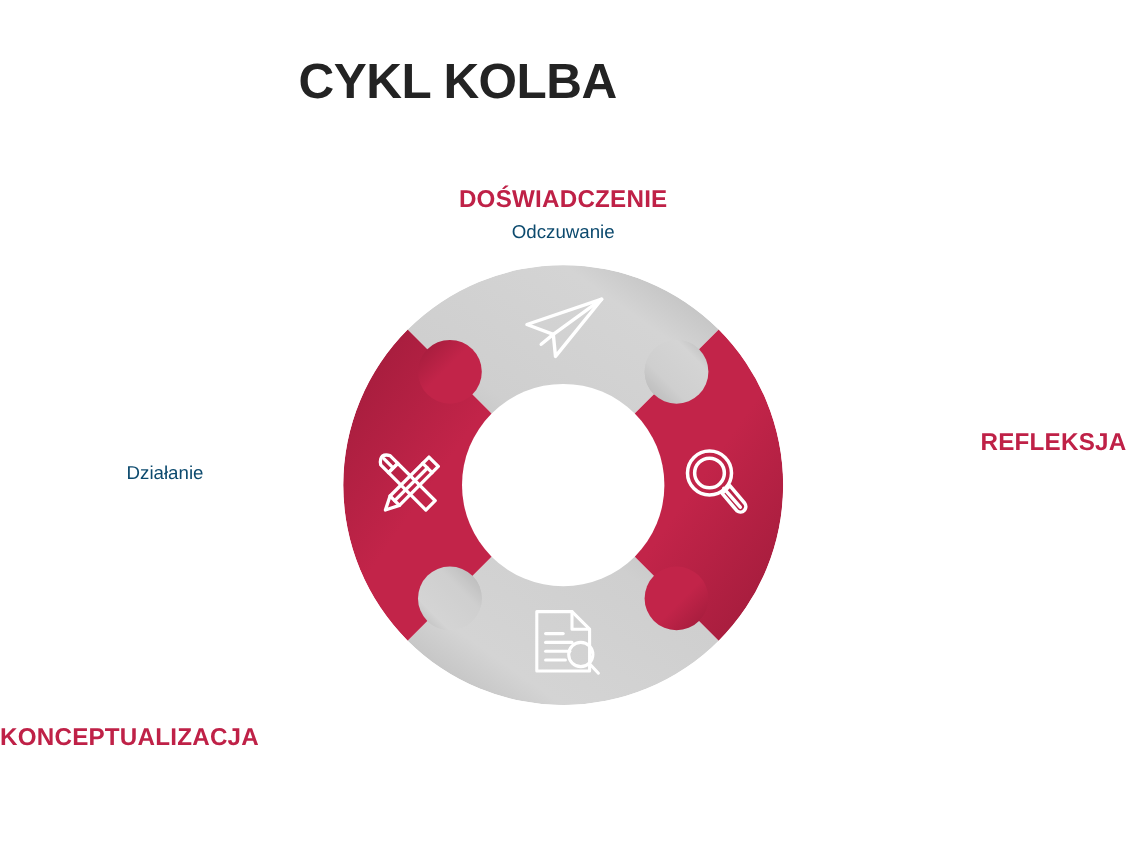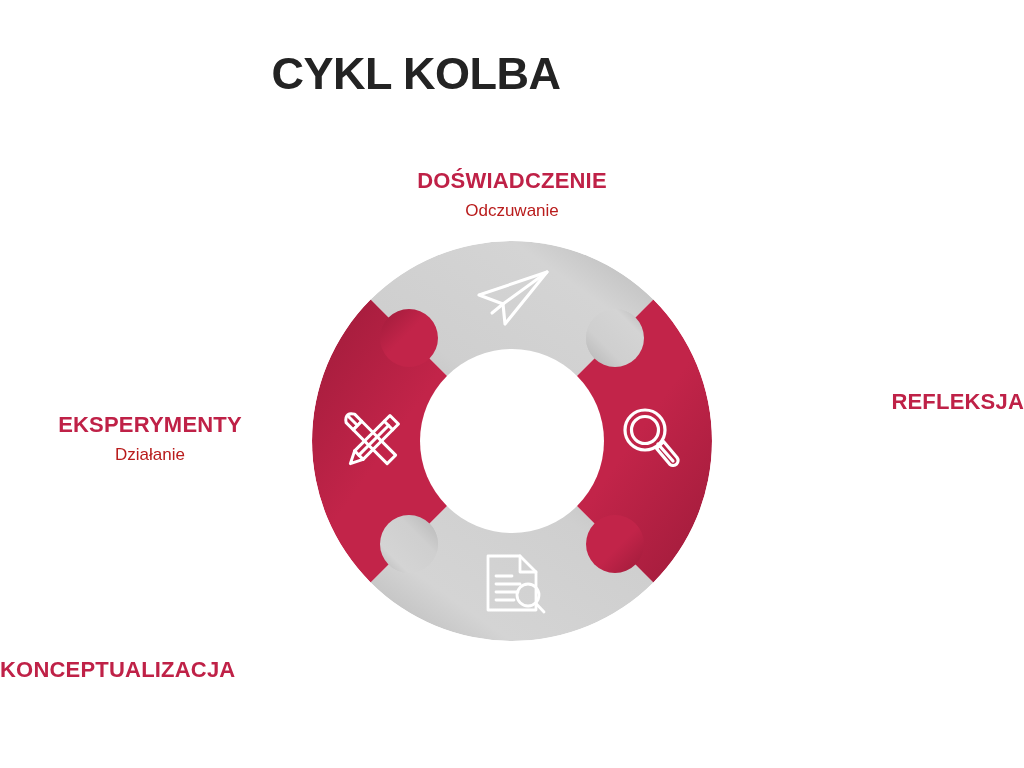--- a/index.html
+++ b/index.html
@@ -41,21 +41,21 @@
     font-size:22px;
     font-weight:700;
     color:#bf2147;
     letter-spacing:0.2px;
     white-space:nowrap;
     line-height:1.15;
   }
   .node-sub {
     font-size:17px;
     font-weight:400;
-    color:#b91c1c;
+    color:#0c4a6e;
     margin-top:8px;
     white-space:nowrap;
     line-height:1.15;
   }
 
   #label-top {
     left:0; top:168px; width:1024px; text-align:center;
   }
   #label-bottom {
     left:0; top:657px; width:1024px; 
@@ -194,17 +194,16 @@
 
   <div class="node-label" id="label-right">
     <div class="node-title">REFLEKSJA</div>
   </div>
 
   <div class="node-label" id="label-bottom">
     <div class="node-title">KONCEPTUALIZACJA</div>
   </div>
 
   <div class="node-label" id="label-left">
-    <div class="node-title">EKSPERYMENTY</div>
     <div class="node-sub">Działanie</div>
   </div>
 
 </div>
 
 </body></html>

